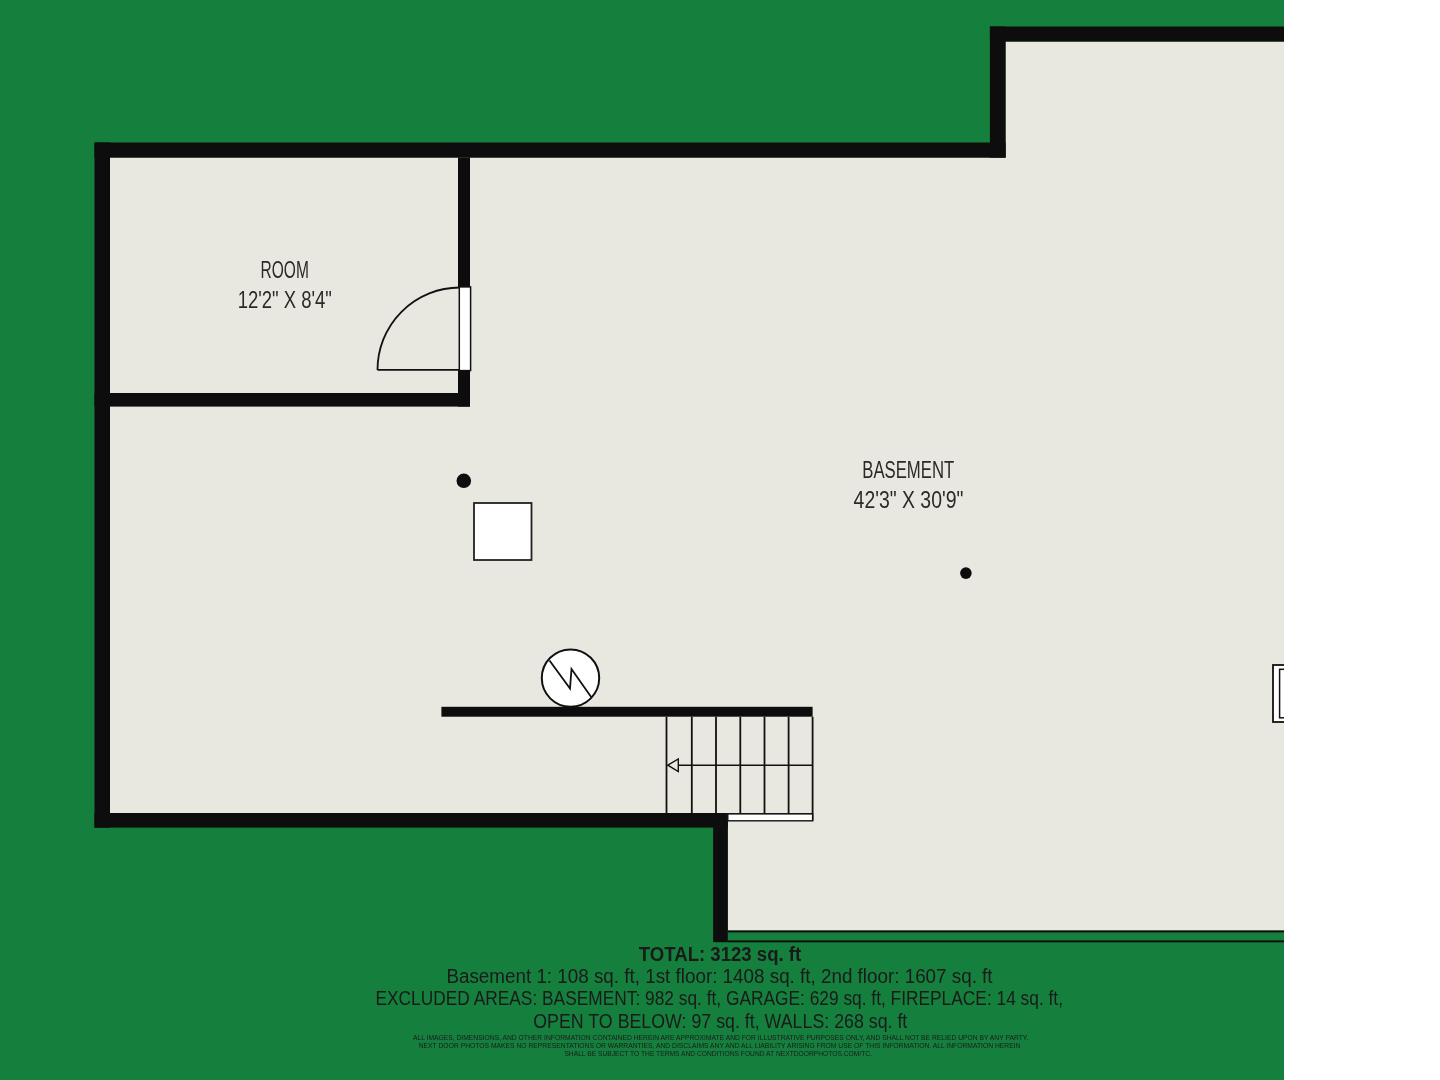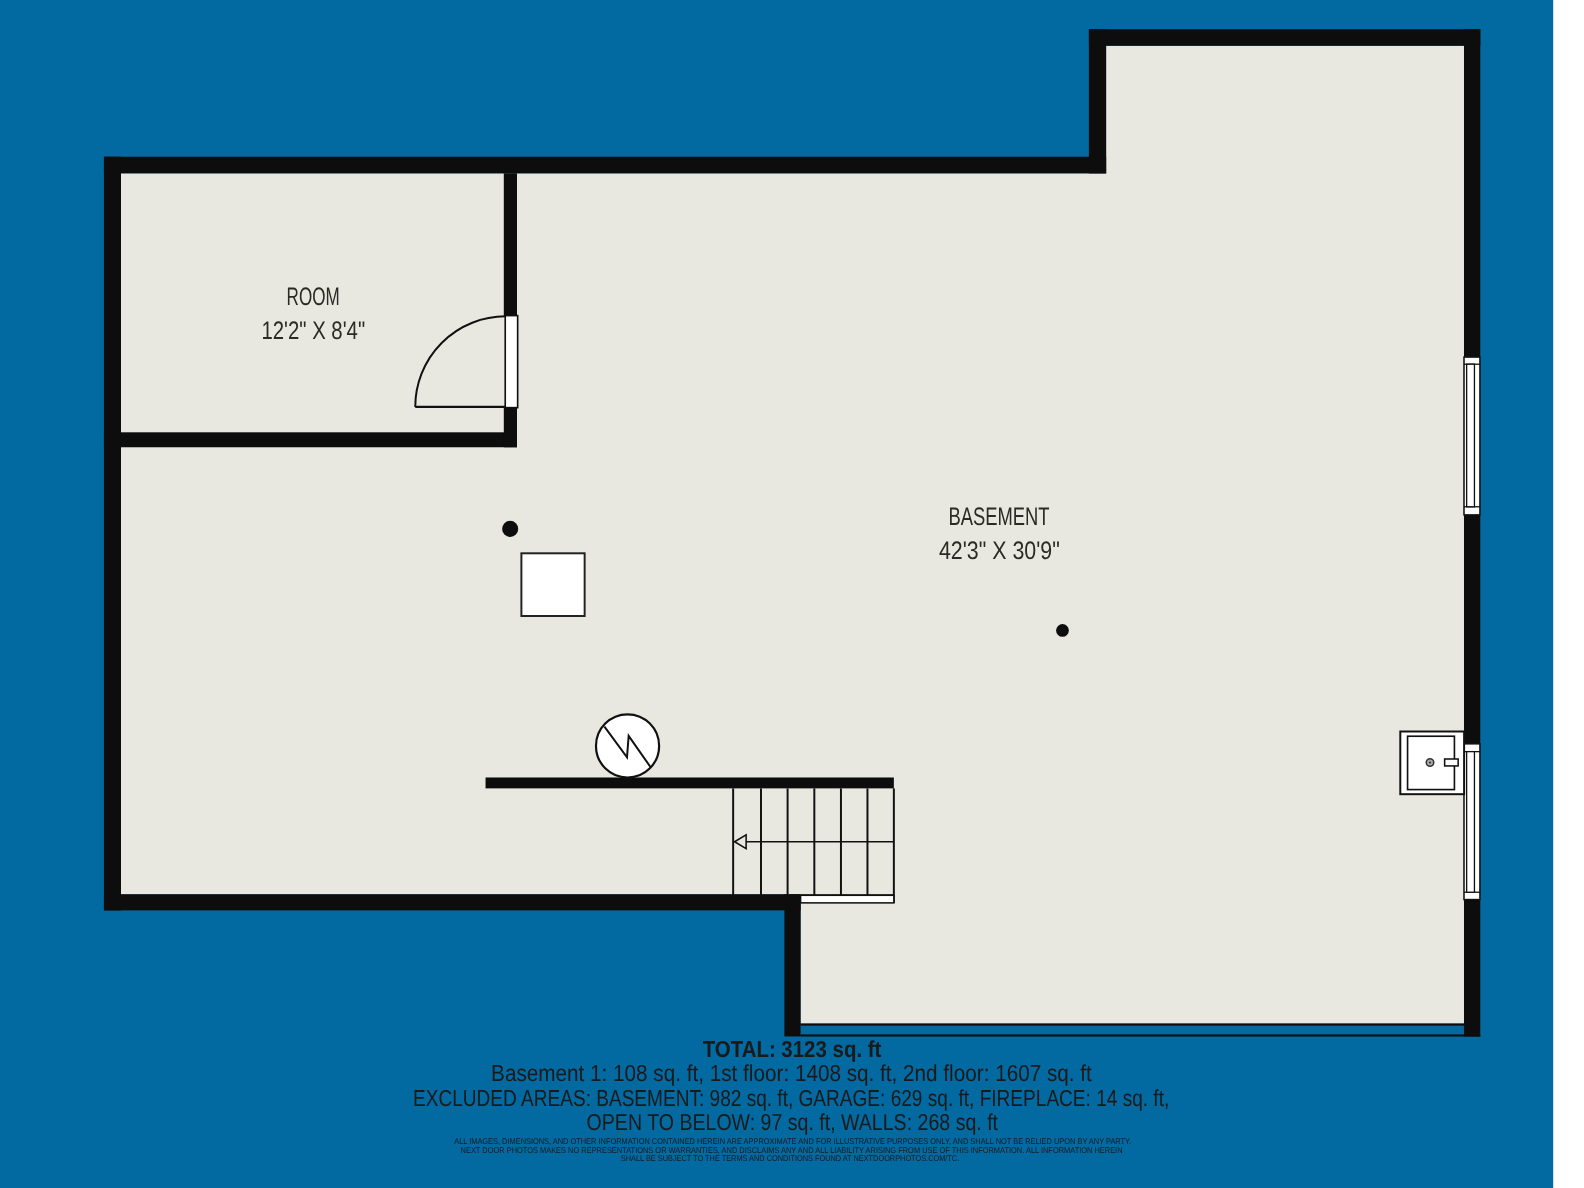--- a/index.html
+++ b/index.html
@@ -1,16 +1,16 @@
 <!DOCTYPE html>
 <html><head>
 <meta charset="utf-8">
 <style>
   html,body{margin:0;padding:0;background:#ffffff;}
-  .page{position:relative;width:1412px;height:1080px;background:#0369a1;overflow:hidden;}
+  .page{position:relative;width:1284px;height:1080px;background:#15803d;overflow:hidden;}
   svg{position:absolute;left:0;top:0;}
   text{font-family:"Liberation Sans", sans-serif;}
 </style>
 </head>
 <body>
 <div class="page">
 <svg width="1440" height="1080" viewBox="0 0 1440 1080">
 
   <polygon points="110,157.5 1005.5,157.5 1005.5,41.5 1330.9,41.5 1330.9,930.5 727.8,930.5 727.8,813 110,813" fill="#e9e8e0"></polygon>
 

